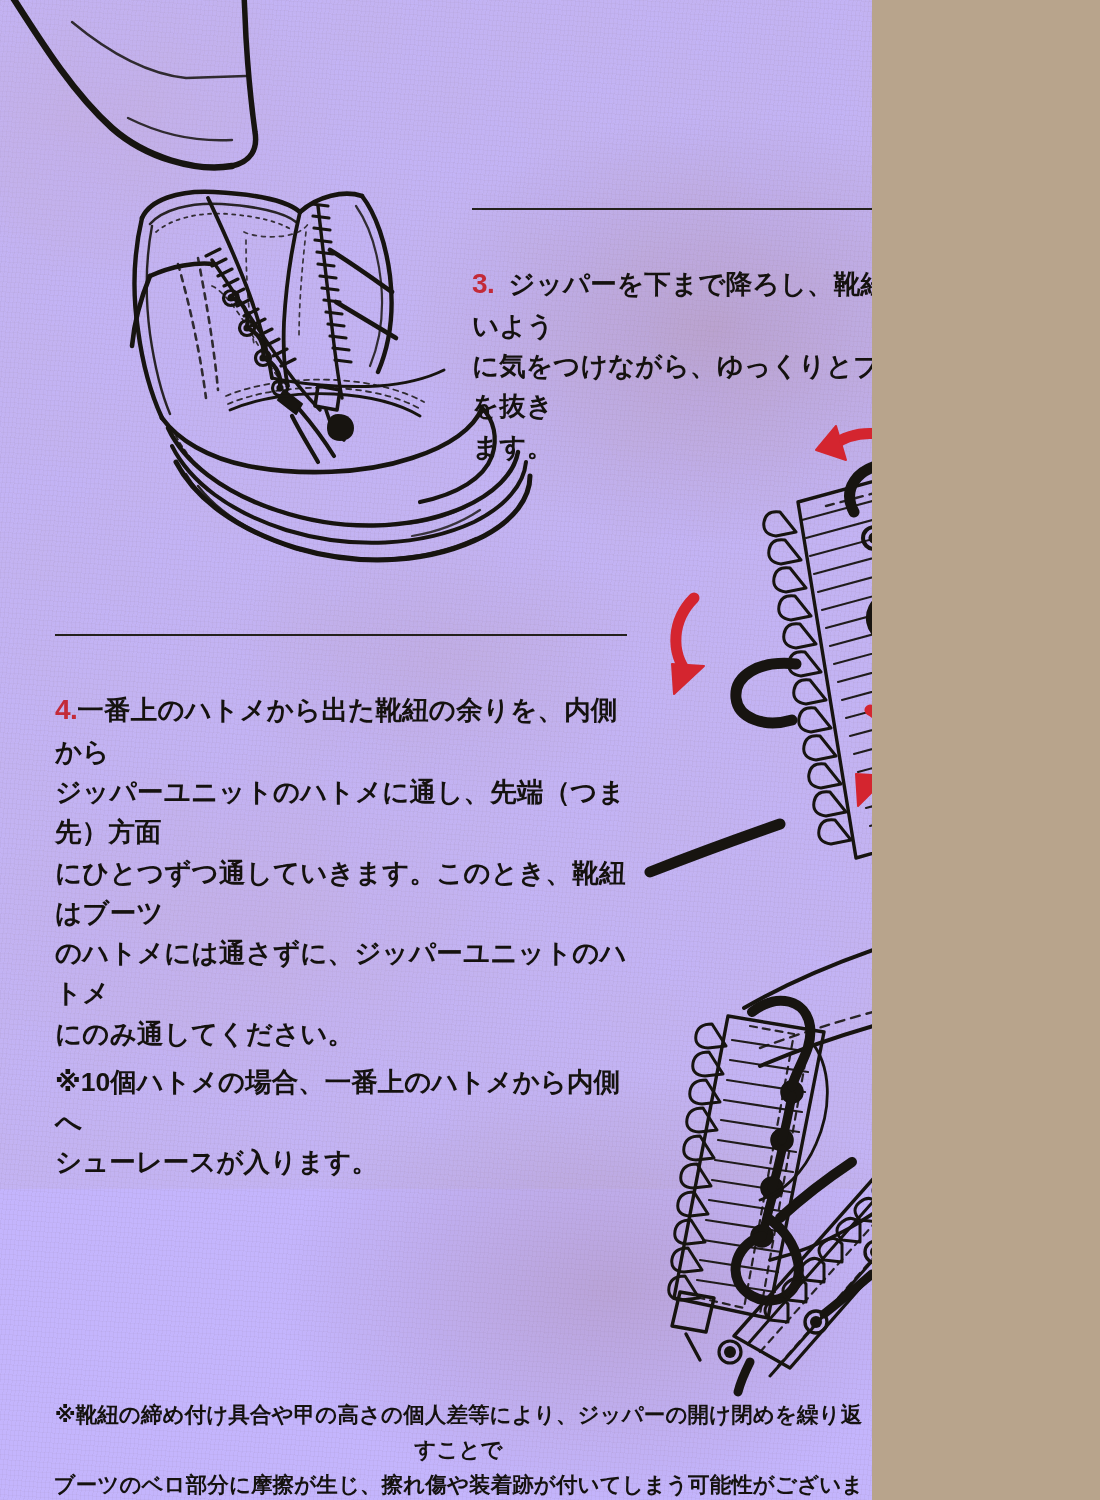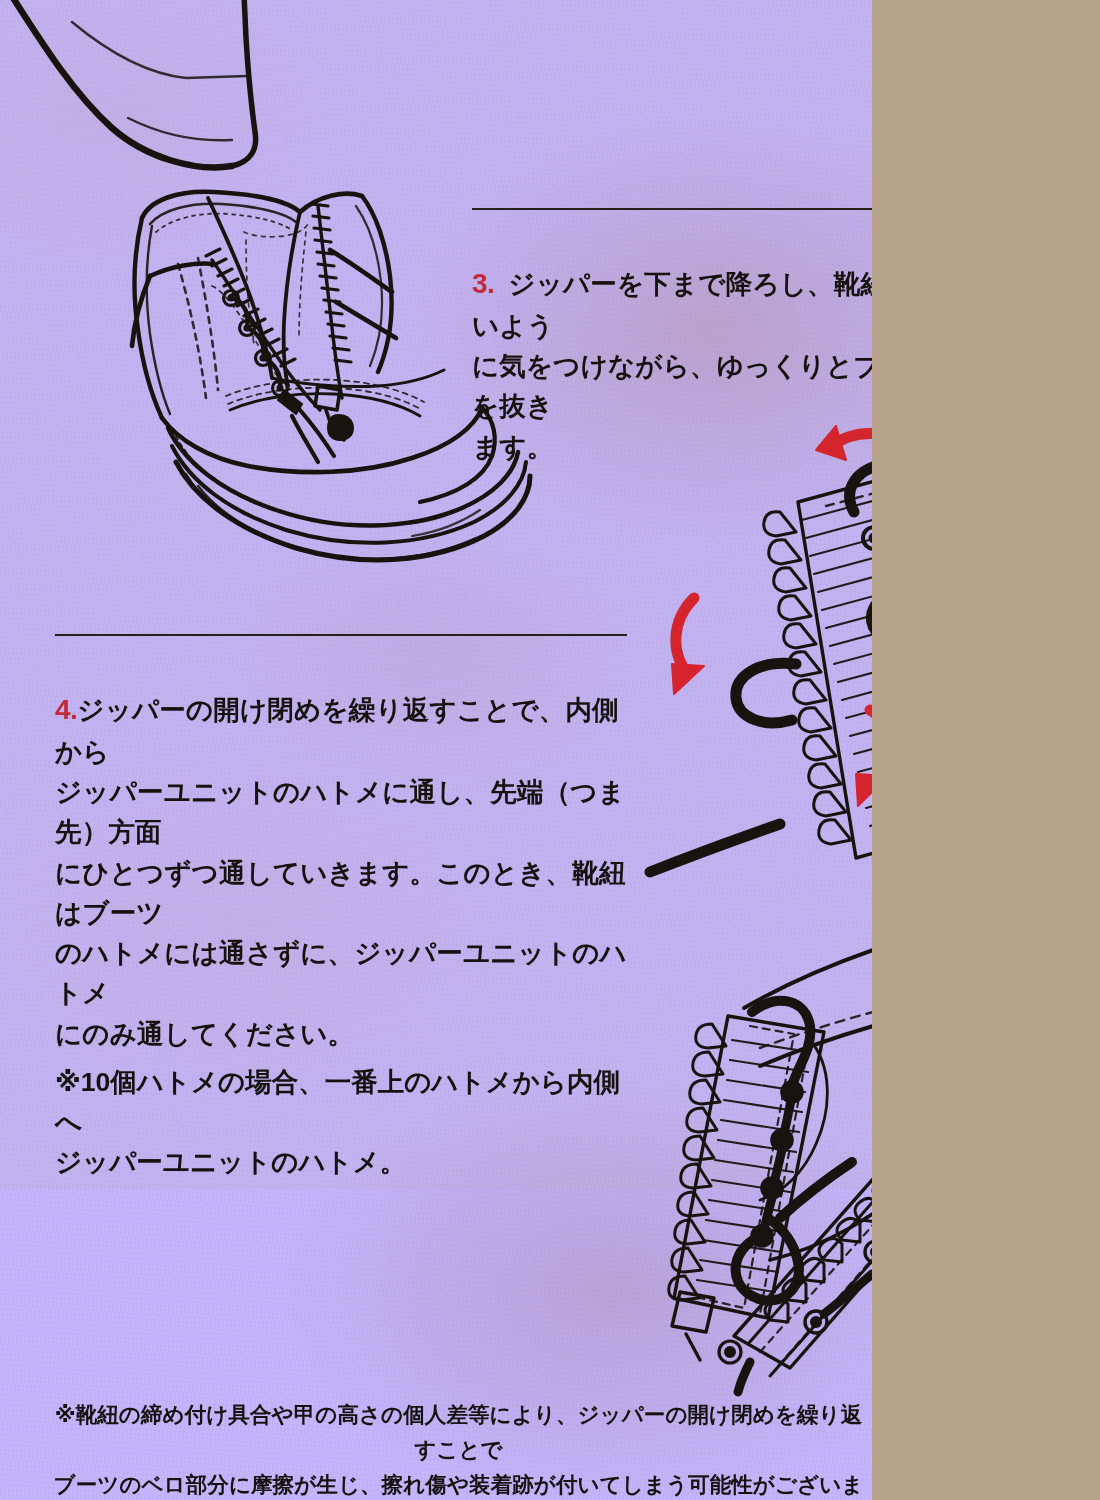--- a/index.html
+++ b/index.html
@@ -392,28 +392,28 @@
           <path d="M240 290 C 270 308, 272 344, 246 364" fill="none" stroke-width="11"></path>
           <path d="M228 386 L226 354 L258 356 Z" stroke-width="2"></path>
         </g>
       </g>
     </svg>
   </div>
 
   <div class="step" id="step4" style="left:55px; top:634px; width:572px;">
     <div class="step-rule"></div>
     <div class="step-body">
-      <span class="step-num">4.</span><span>ジッパーの開け閉めを繰り返すことで、内側から
+      <span class="step-num">4.</span><span>一番上のハトメから出た靴紐の余りを、内側から
 ジッパーユニットのハトメに通し、先端（つま先）方面
 にひとつずつ通していきます。このとき、靴紐はブーツ
 のハトメには通さずに、ジッパーユニットのハトメ
 にのみ通してください。</span>
     </div>
     <div class="sub-note">※10個ハトメの場合、一番上のハトメから内側へ
-ジッパーユニットのハトメ。</div>
+シューレースが入ります。</div>
   </div>
 
   <div class="art" style="left:620px; top:900px; width:470px; height:480px;">
     <svg width="470" height="480" viewBox="0 0 470 480">
       <g fill="none" stroke="#171410" stroke-linecap="round" stroke-linejoin="round">
 
         <g stroke-width="4">
           <path d="M124 108 C 200 64, 300 30, 400 10"></path>
           <path d="M140 166 C 216 134, 306 108, 392 96"></path>
         </g>

